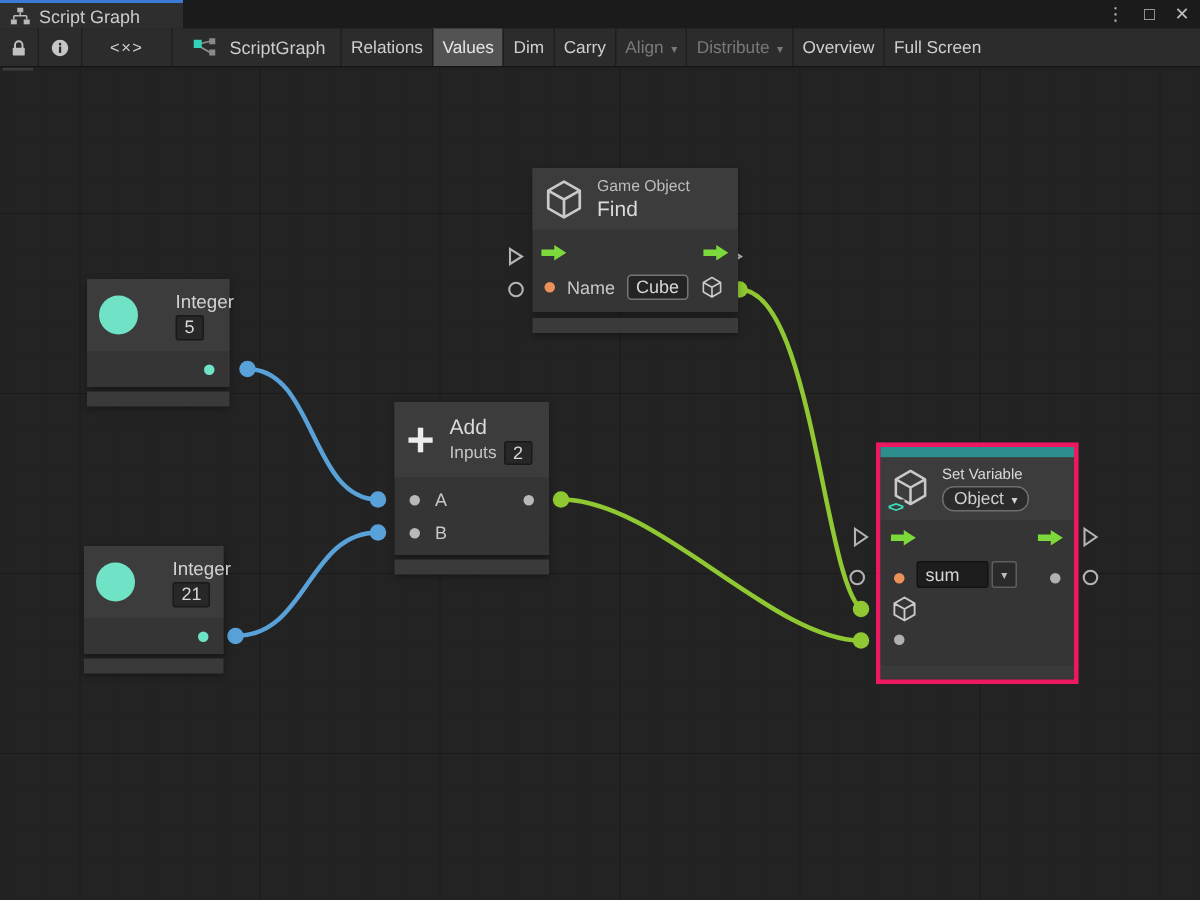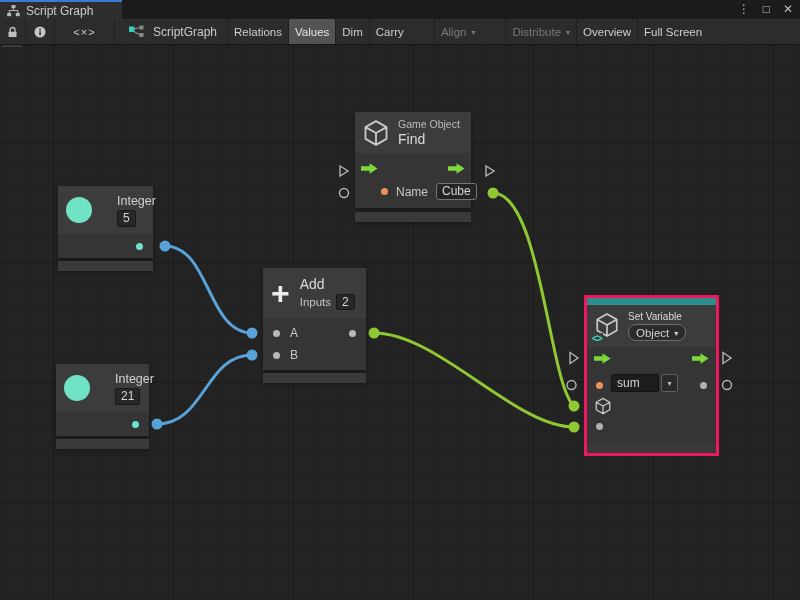--- a/index.html
+++ b/index.html
@@ -35,21 +35,21 @@
     position: absolute; top: 19px; left: 0; right: 0; height: 26px;
     background: #2c2c2c; border-bottom: 1px solid #151515;
     display: flex; align-items: stretch; font-size: 11.5px; z-index: 10;
   }
   .tb-btn {
     display: flex; align-items: center; justify-content: center;
     border-right: 1px solid #1f1f1f; color: #cfcfcf; white-space: nowrap;
   }
   .tb-btn.r { border-right: none; border-left: 1px solid #1f1f1f; padding: 0 6px; }
   .tb-btn.active { background: #535353; color: #e6e6e6; }
-  .tb-btn.disabled { color: #7a7a7a; margin-left: 24px; }
+  .tb-btn.disabled { color: #7a7a7a; }
   .tb-ico { width: 26px; }
   .tb-code { width: 60px; font-size: 11px; letter-spacing: 1px; }
   .tb-graphname {
     display: flex; align-items: center; gap: 9px; padding: 0 10px 0 14px;
     font-size: 12px; color: #cccccc;
   }
   .tb-zoom { flex: 1; display: flex; align-items: center; padding: 0 8px; gap: 9px; }
   .zoom-track { position: relative; width: 86px; height: 2px; background: #606060; }
   .zoom-handle {
     position: absolute; right: -2px; top: -5px; width: 12px; height: 12px;
@@ -107,21 +107,21 @@
   .add-row { display: flex; align-items: center; height: 22px; padding-left: 10px; position: relative; }
   .add-row .port-label { margin-left: 10px; }
   .add-out { position: absolute; right: 10px; top: 7.5px; background: #b8b8b8; }
   .sub-label { font-size: 11.5px; color: #c4c4c4; display: flex; align-items: center; gap: 5px; }
 
   
   .find-header { height: 41px; padding-left: 7px; gap: 8px; }
   .cat-label { font-size: 10.5px; color: #bdbdbd; }
   .node-title { font-size: 14px; color: #dadada; }
   .flow-row { display: flex; align-items: center; height: 23px; padding: 0 5px; justify-content: space-between; }
-  .param-row { display: flex; align-items: center; height: 23px; padding: 0 10px 0 26px; gap: 8px; }
+  .param-row { display: flex; align-items: center; height: 23px; padding: 0 10px 0 8px; gap: 8px; }
 
   
   .setvar {
     position: absolute; left: 584px; top: 295px; width: 135px; height: 161px;
     border: 3px solid #ee1862; z-index: 2; font-size: 12px; background: #353535;
   }
   .sv-strip { height: 7px; background: #2e8d8d; }
   .sv-header { height: 42px; background: #3c3c3c; display: flex; align-items: center; padding-left: 7px; gap: 8px; }
   .sv-col { display: flex; flex-direction: column; gap: 2px; }
   .sv-title { font-size: 10px; color: #dadada; }
@@ -303,21 +303,21 @@
       </div>
       <div class="add-row">
         <span class="dot dot7" style="background:#b8b8b8"></span>
         <span class="port-label">B</span>
       </div>
     </div>
   </div>
   <div class="node-footer" style="top:105px"></div>
 </div>
 
-<div class="node" style="left:355px; top:112px; width:116px;">
+<div class="node" style="left:355px; top:112px; width:137px;">
   <div class="node-main">
     <div class="node-header find-header">
       <svg width="28" height="28" viewBox="0 0 20 20">
         <path d="M10,1.5 L17.5,5.8 V14.2 L10,18.5 L2.5,14.2 V5.8 Z M2.5,5.8 L10,10 L17.5,5.8 M10,10 V18.5" stroke="#c9c9c9" stroke-width="1.3" fill="none" stroke-linejoin="round"></path>
       </svg>
       <span class="int-col" style="gap:1px">
         <span class="cat-label">Game Object</span>
         <span class="node-title">Find</span>
       </span>
     </div>

